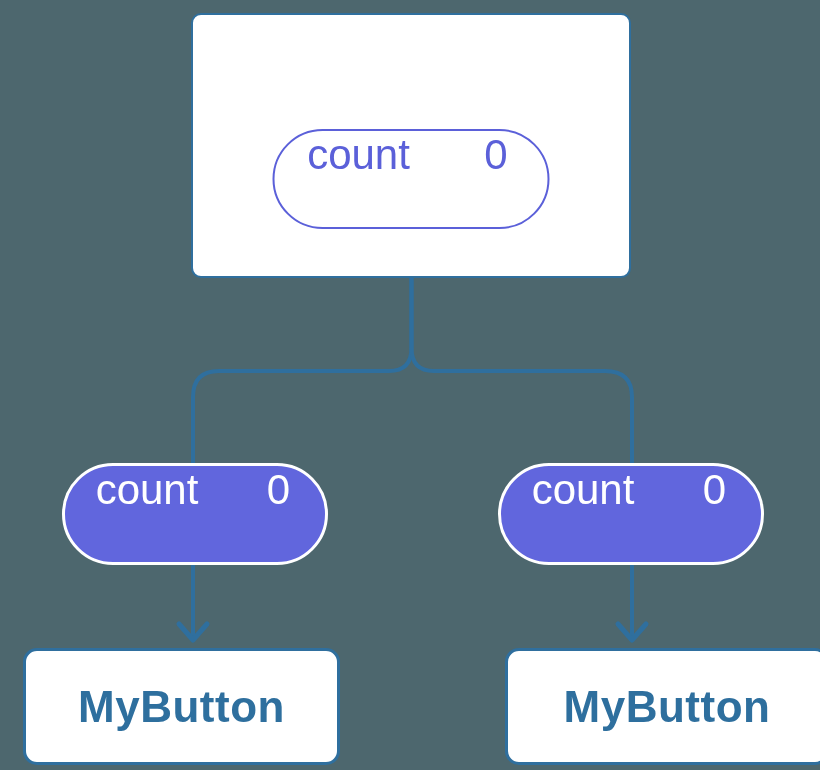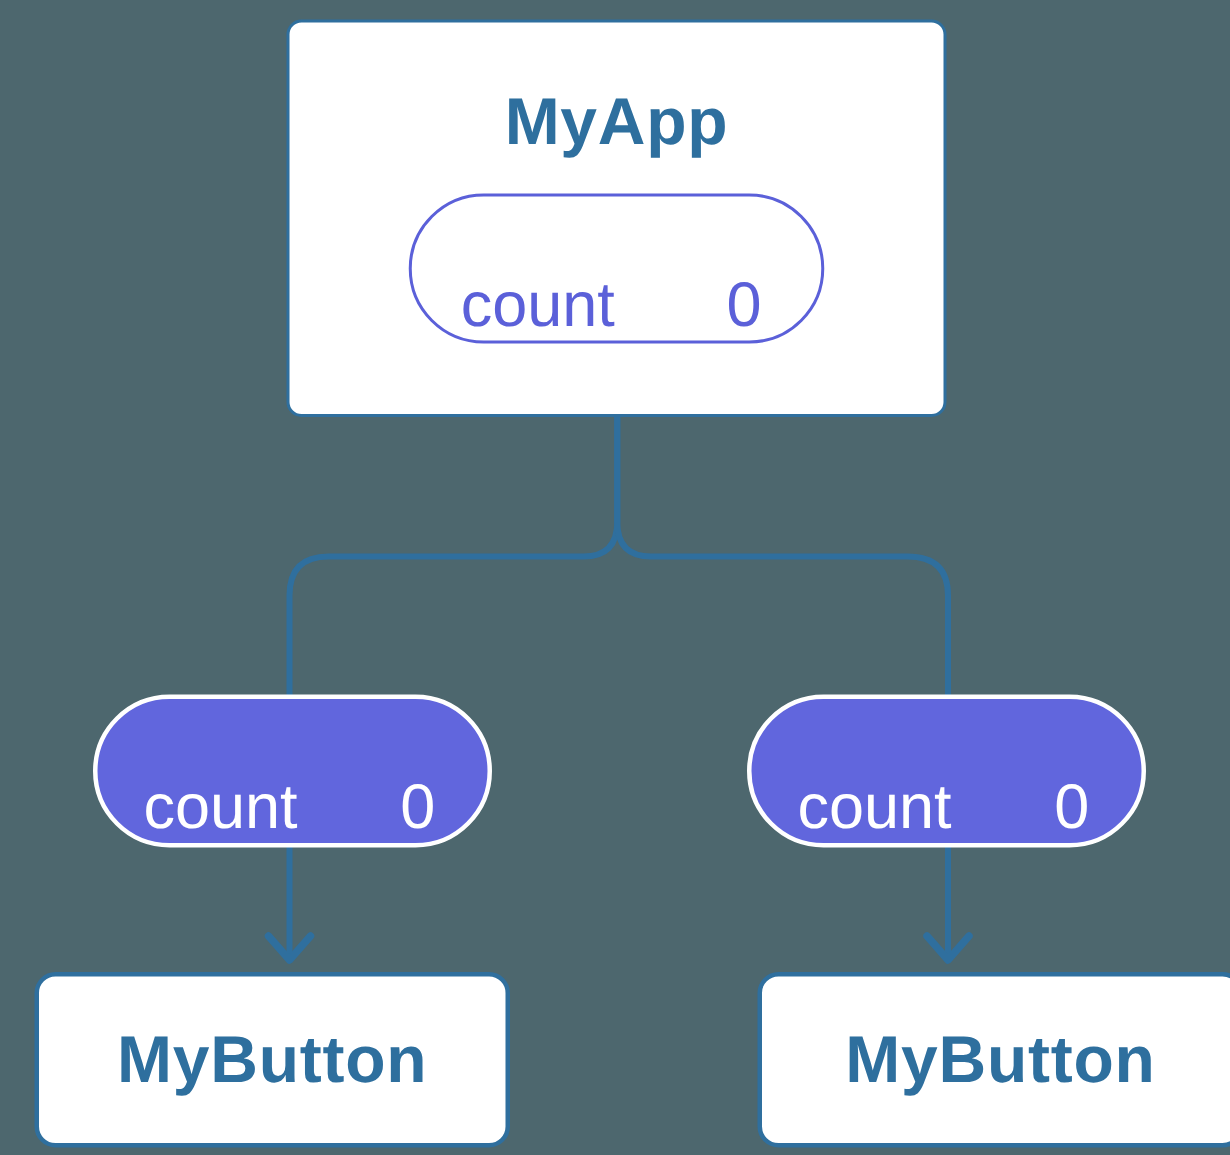--- a/index.html
+++ b/index.html
@@ -56,21 +56,21 @@
     text-align: center;
     letter-spacing: 0.5px;
   }
   .root-card .component-title {
     position: absolute;
     left: 0; right: 0;
     top: 42px;
   }
   .pill {
     display: flex;
-    align-items: flex-end;
+    align-items: flex-start;
   }
   .pill-section {
     display: flex;
     align-items: center;
     justify-content: center;
     font-size: 42px;
   }
   .pill-key { flex: 1; }
   .outline-pill {
     position: absolute;
@@ -115,21 +115,20 @@
 <div class="stage">
 
   <svg class="connector-layer" viewBox="0 0 820 770" xmlns="http://www.w3.org/2000/svg">
     <path class="connector-path" d="M411.5 278 L411.5 348 Q411.5 371 389 371 L219 371 Q193 371 193 397 L193 637"></path>
     <path class="connector-path" d="M411.5 278 L411.5 348 Q411.5 371 434 371 L605 371 Q632 371 632 397 L632 637"></path>
     <path class="arrowhead" d="M179 624 L193 640 L207 624"></path>
     <path class="arrowhead" d="M618 624 L632 640 L646 624"></path>
   </svg>
 
   <div class="card root-card">
-    <div class="component-title">MyApp</div>
     <div class="pill outline-pill">
       <div class="pill-section pill-key">count</div>
       <div class="pill-divider"></div>
       <div class="pill-section pill-value">0</div>
     </div>
   </div>
 
   <div class="pill purple-pill pill-left-child">
     <div class="pill-section pill-key">count</div>
     <div class="pill-divider"></div>

